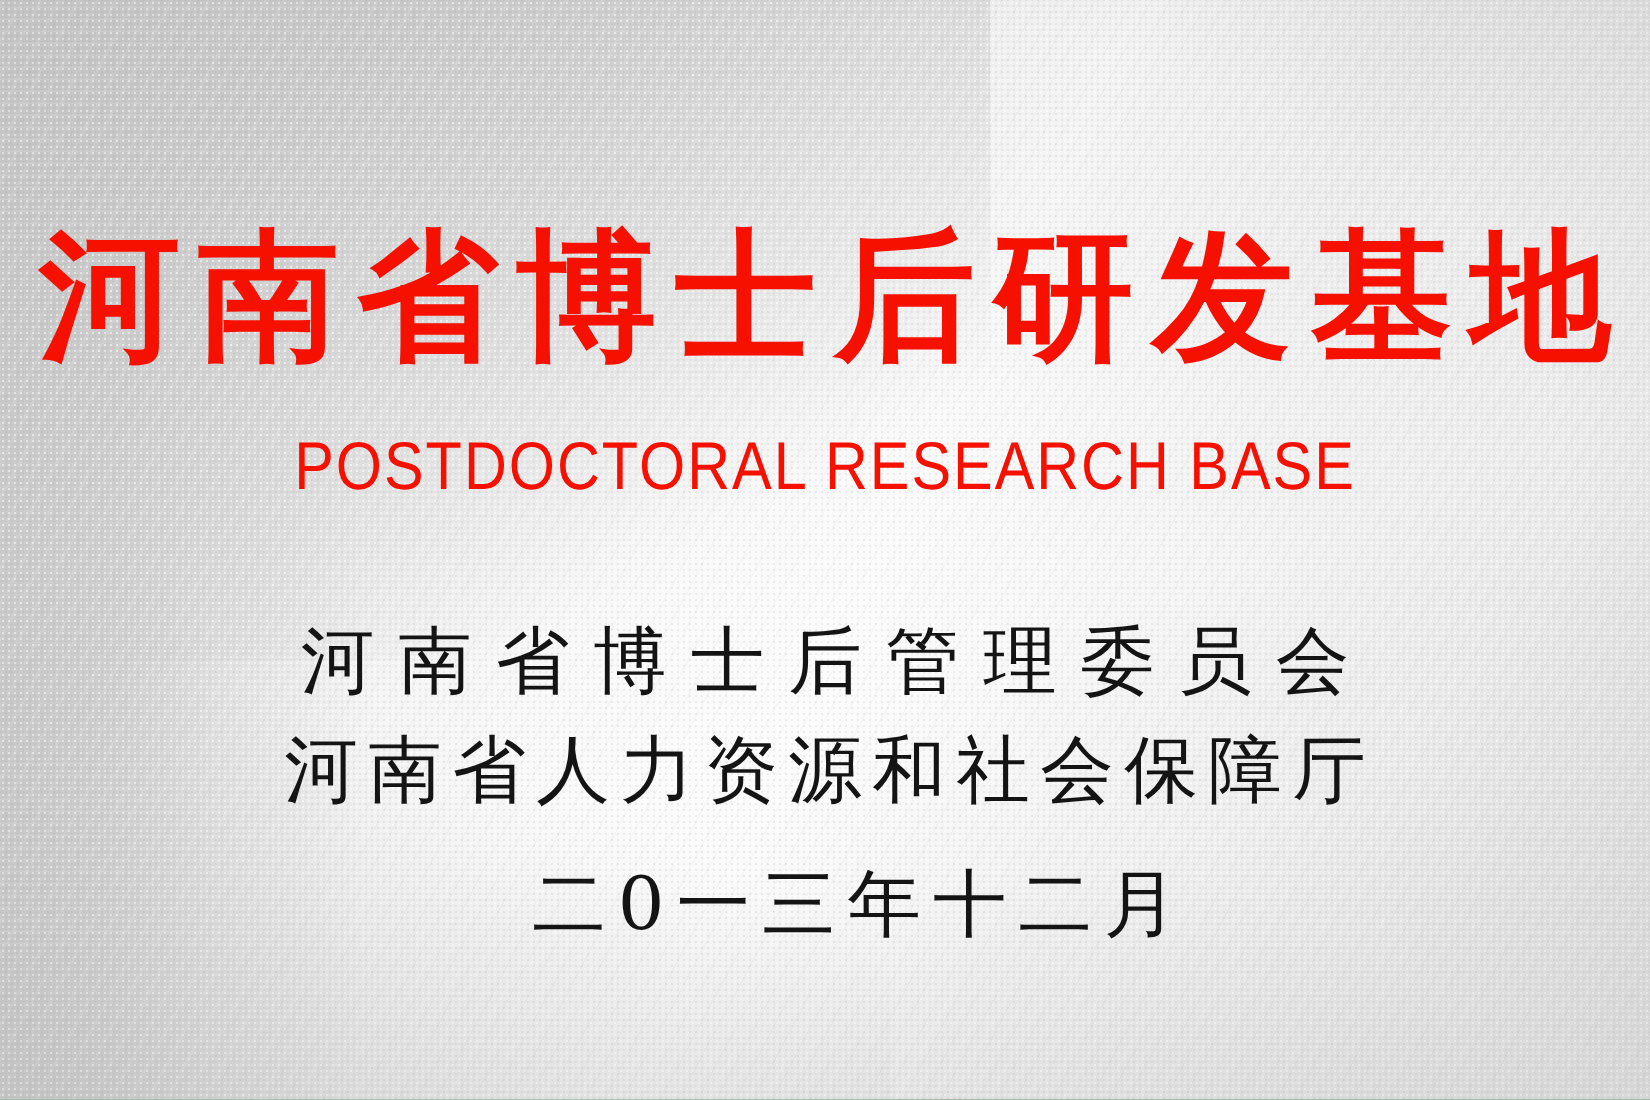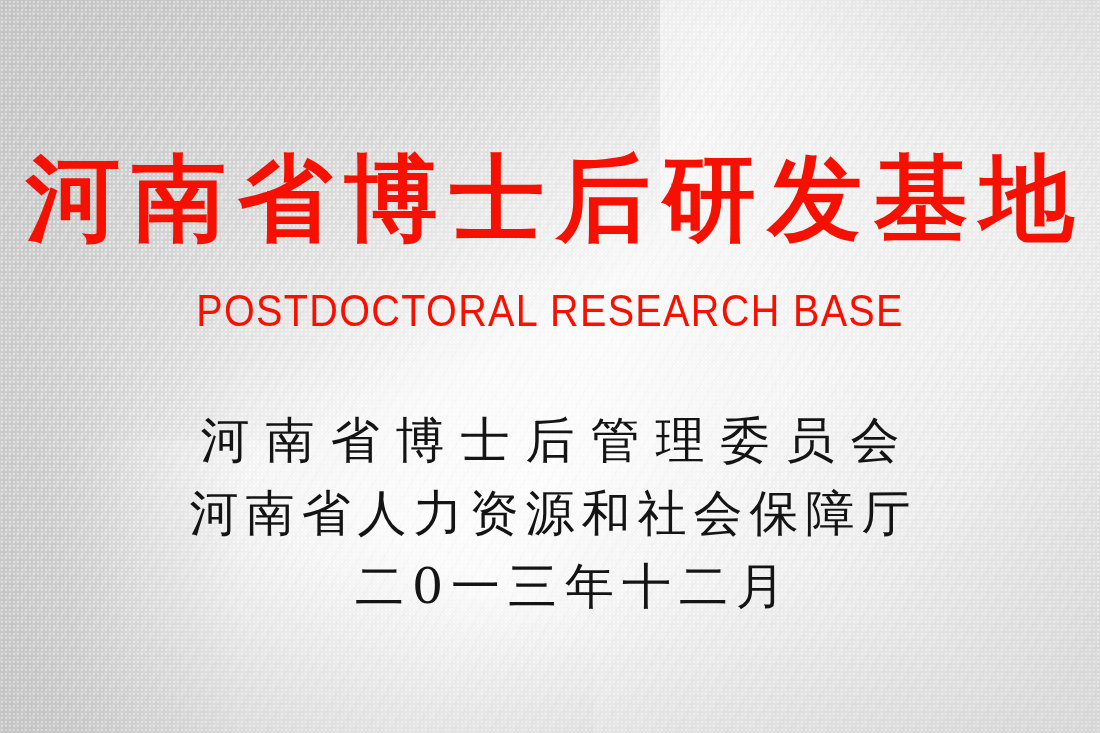--- a/index.html
+++ b/index.html
@@ -216,21 +216,21 @@
   }
 
   .issuer-line.l1 {
     letter-spacing: 16px;
     text-indent: 16px;
     margin-bottom: 24px;
   }
   .issuer-line.l2 {
     letter-spacing: 7px;
     text-indent: 7px;
-    margin-bottom: 24px;
+    margin-bottom: 40px;
   }
   .issuer-line.l3 {
     letter-spacing: 8px;
     text-indent: 8px;
     margin-left: 40px;
   }
 </style>
 </head>
 <body>
 

